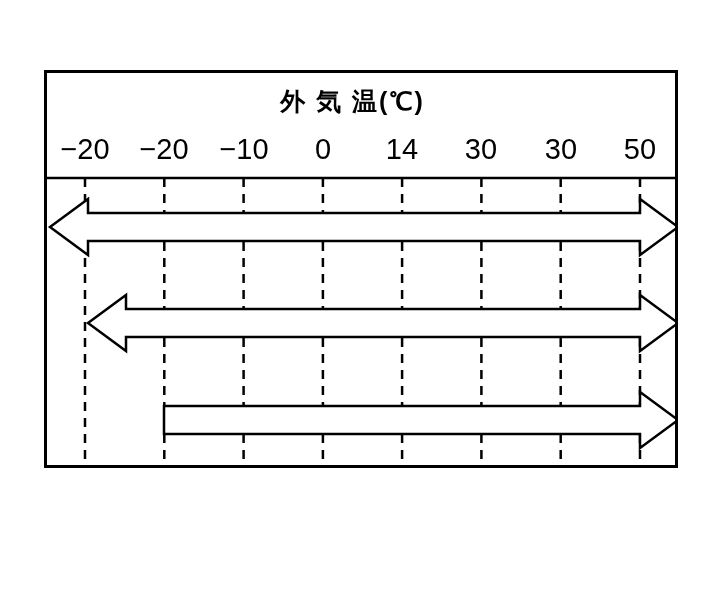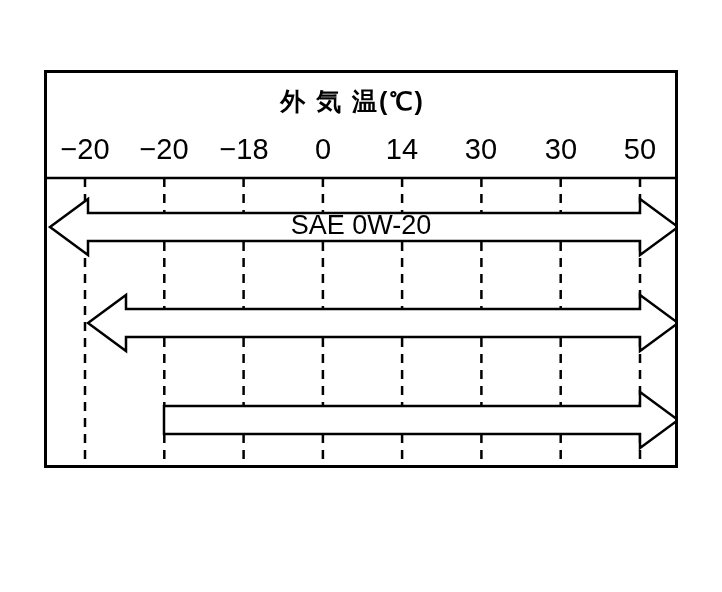--- a/index.html
+++ b/index.html
@@ -90,21 +90,21 @@
 
 <div class="page">
   <div class="frame">
     <div class="frame-inner">
 
       <div class="chart-title">外 気 温(℃)</div>
 
       <div>
         <span class="tick" style="left:38px">−20</span>
         <span class="tick" style="left:117px">−20</span>
-        <span class="tick" style="left:197px">−18</span>
+        <span class="tick" style="left:197px">−10</span>
         <span class="tick" style="left:276px">0</span>
         <span class="tick" style="left:355px">14</span>
         <span class="tick" style="left:434px">30</span>
         <span class="tick" style="left:514px">30</span>
         <span class="tick" style="left:593px">50</span>
       </div>
 
       <svg class="chart-svg" viewBox="0 0 628 392">
 
         <line class="grid-line" x1="38" y1="105" x2="38" y2="390"></line>
@@ -118,17 +118,16 @@
 
         <line class="divider" x1="0" y1="105" x2="628" y2="105"></line>
 
         <path class="range-arrow" d="M3,154 L41,126 L41,140 L593,140 L593,126 L631,154 L593,182 L593,168 L41,168 L41,182 Z"></path>
 
         <path class="range-arrow" d="M41,250 L79,222 L79,236 L593,236 L593,222 L631,250 L593,278 L593,264 L79,264 L79,278 Z"></path>
 
         <path class="range-arrow" d="M117,333 L593,333 L593,319 L631,347 L593,375 L593,361 L117,361 Z"></path>
       </svg>
 
-      <div class="bar-label" style="top:137px">SAE 0W-20</div>
 
     </div>
   </div>
 </div>
 
 </body></html>

